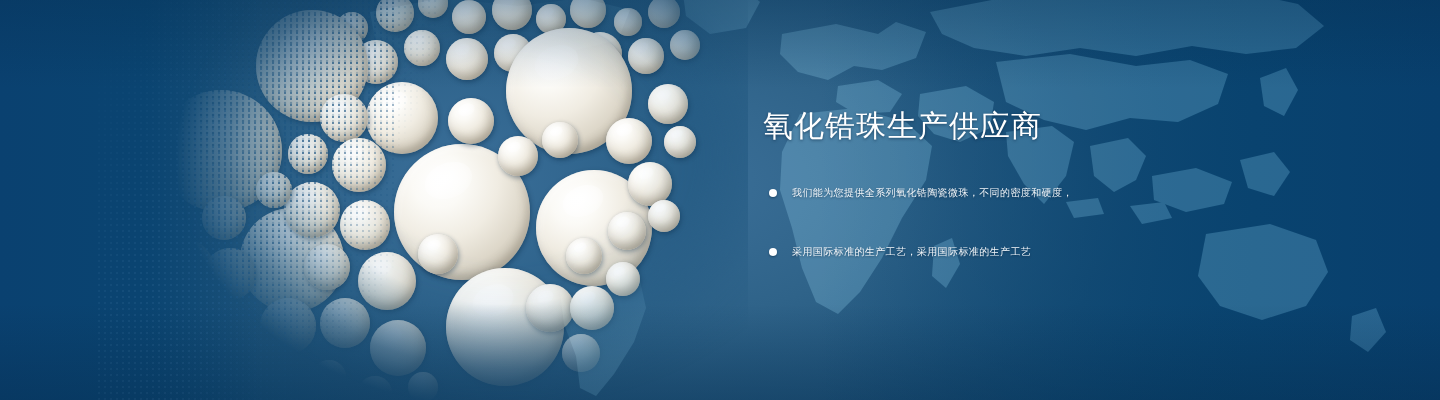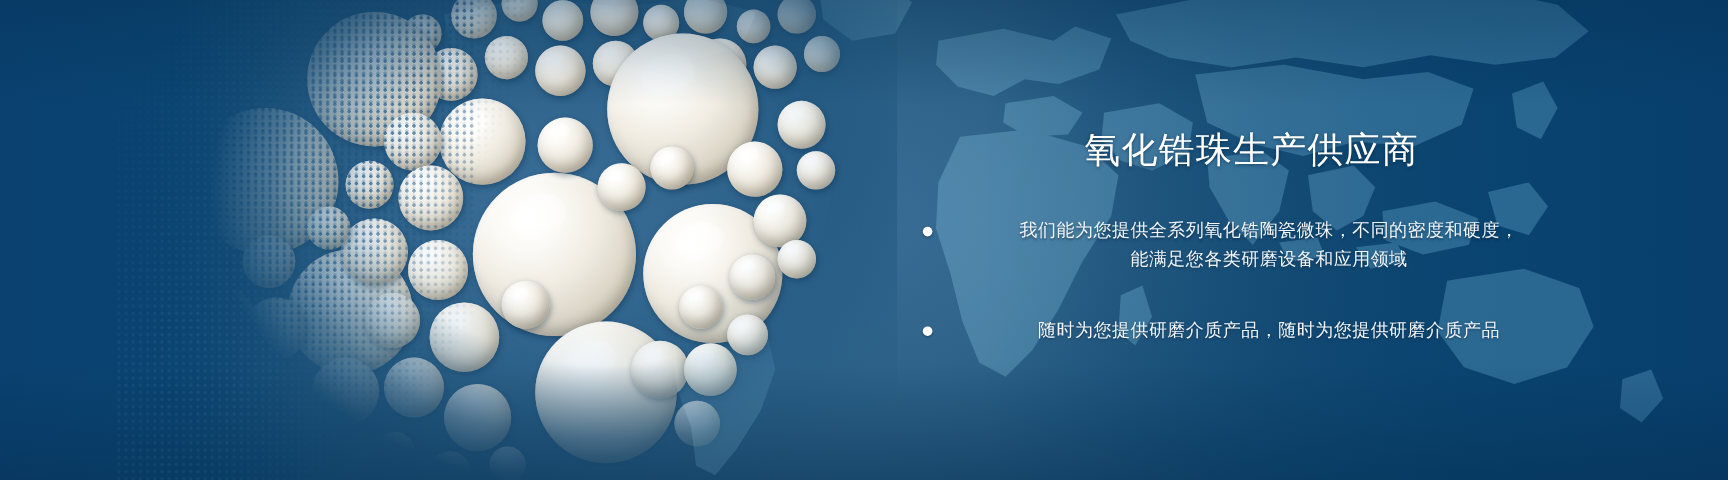--- a/index.html
+++ b/index.html
@@ -8,21 +8,20 @@
     overflow:hidden;
     background:#0a4572;
     font-family:"Liberation Sans","DejaVu Sans",sans-serif;
   }
 
   .banner {
     position:relative;
     width:1440px; height:400px;
     overflow:hidden;
     background:#c2410c;
-    text-align:center;
   }
 
   
   .bg-base {
     position:absolute; inset:0;
     background:
       radial-gradient(ellipse 900px 520px at 46% 46%, #3c7099 0%, #2f6389 26%, #1d5279 52%, #0e4a74 74%, #0a4572 100%);
   }
   .bg-edge-left {
     position:absolute; left:0; top:0; width:260px; height:100%;
@@ -123,21 +122,21 @@
     white-space:nowrap;
   }
   .bullets {
     margin-top:20px;
     list-style:none;
   }
   .bullet-item {
     position:relative;
     padding-left:29px;
     margin-bottom:5px;
-    font-size:15px;
+    font-size:10px;
     line-height:24px;
     color:#f2f6fa;
     letter-spacing:.4px;
     text-shadow:0 1px 2px rgba(3,30,56,.5);
     margin-top:35px;
   }
   .bullet-item:last-child { margin-bottom:0; }
   .bullet-dot {
     position:absolute;
     left:6px; top:8px;
@@ -278,22 +277,21 @@
 
   <div class="bg-vignette"></div>
 
   <div class="copy">
     <h1 class="headline">氧化锆珠生产供应商</h1>
 
     <ul class="bullets">
       <li class="bullet-item">
         <span class="bullet-dot"></span>
         <span class="bullet-line">我们能为您提供全系列氧化锆陶瓷微珠，不同的密度和硬度，</span>
-        <span class="bullet-line">能满足您各类研磨设备和应用领域</span>
       </li>
       <li class="bullet-item">
         <span class="bullet-dot"></span>
-        <span class="bullet-line">随时为您提供研磨介质产品，随时为您提供研磨介质产品</span>
+        <span class="bullet-line">采用国际标准的生产工艺，采用国际标准的生产工艺</span>
       </li>
     </ul>
   </div>
 
 </div>
 
 </body></html>

